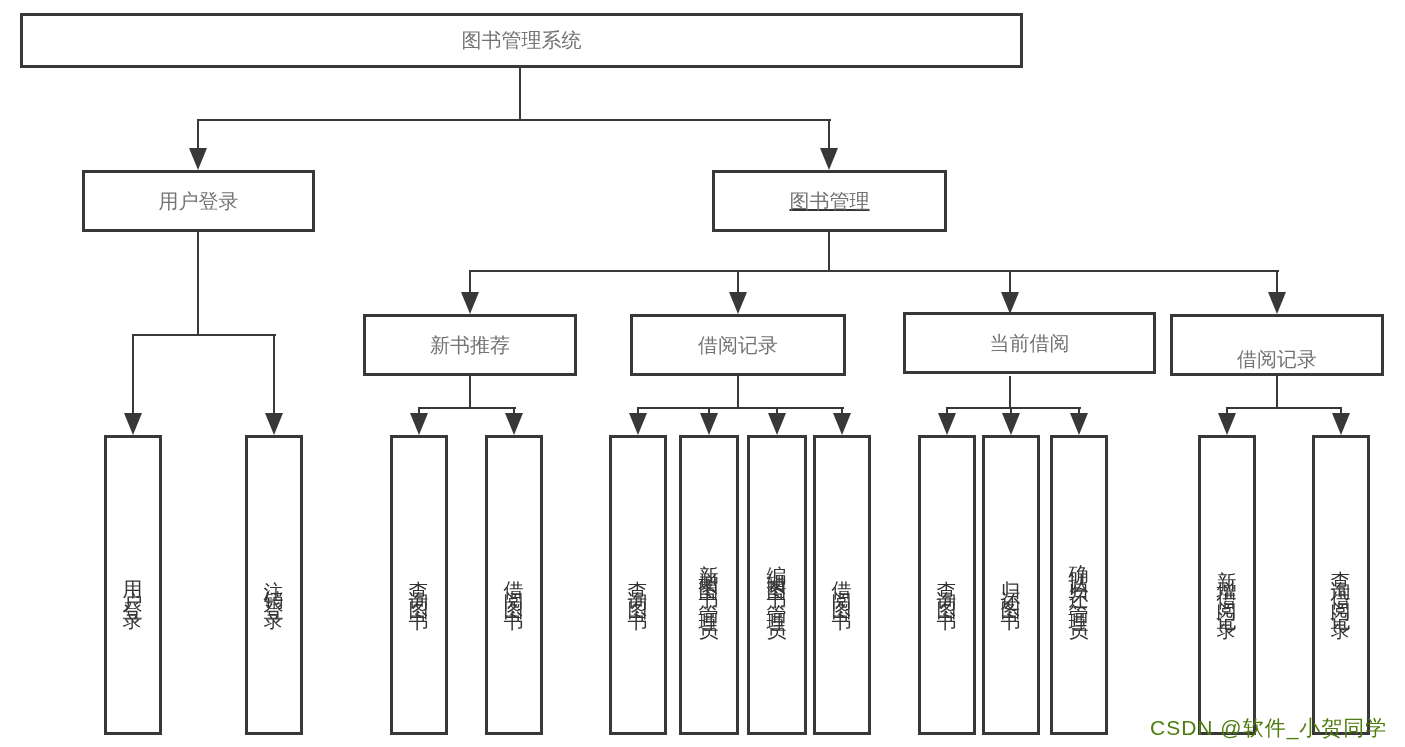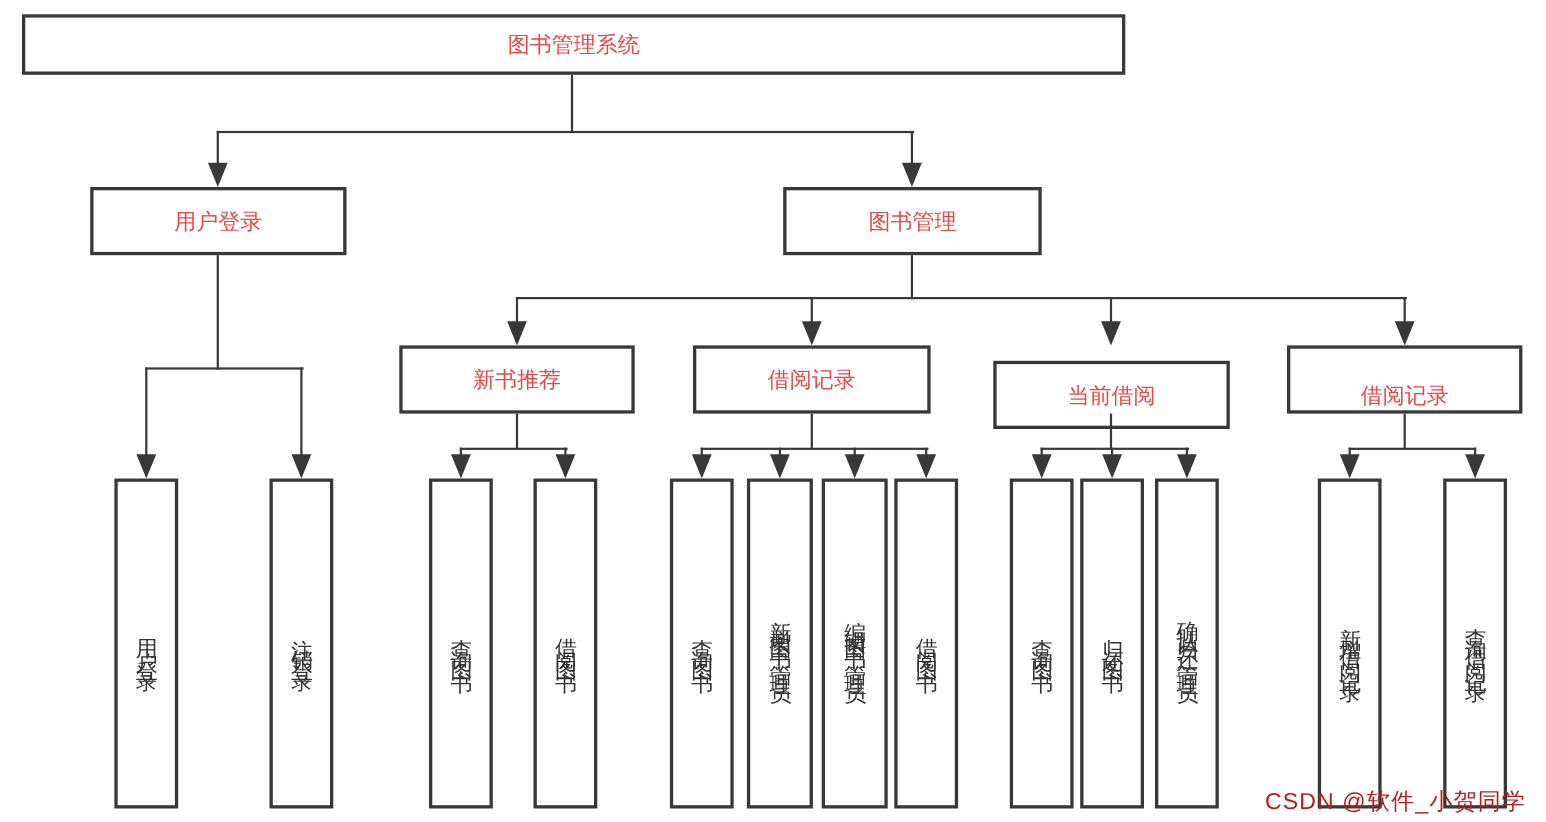--- a/index.html
+++ b/index.html
@@ -4,35 +4,35 @@
 <style>
   html,body{margin:0;padding:0;background:#ffffff;}
   #stage{
     position:relative;width:1405px;height:747px;background:#ffffff;overflow:hidden;
     font-family:"Liberation Sans","DejaVu Sans",sans-serif;color:#333333;
   }
   .node{
     position:absolute;box-sizing:border-box;border:3px solid #383838;background:#ffffff;
     display:flex;align-items:center;justify-content:center;
   }
-  .hlabel{font-size:20px;color:#ef4444;white-space:nowrap;}
+  .hlabel{font-size:20px;color:#737373;white-space:nowrap;}
   .vtext{
     writing-mode:vertical-lr;font-size:20px;color:#333333;
     letter-spacing:10px;line-height:1;
   }
   .vtext.long{letter-spacing:8px;}
   .vline{position:absolute;width:2px;background:#383838;}
   .hline{position:absolute;height:2px;background:#383838;}
   .arrow{
     position:absolute;width:0;height:0;
     border-left:9px solid transparent;border-right:9px solid transparent;
     border-top:22px solid #383838;
   }
   .watermark{
-    position:absolute;left:1150px;top:714px;font-size:21px;color:#b91c1c;
+    position:absolute;left:1150px;top:714px;font-size:21px;color:#4d7c0f;
     letter-spacing:1px;z-index:5;white-space:nowrap;
   }
 </style>
 </head>
 <body>
 
 <div id="stage">
 
   <div class="node" style="left:20px;top:13px;width:1003px;height:55px;">
     <span class="hlabel">图书管理系统</span>
@@ -41,21 +41,21 @@
   <div class="vline" style="left:519px;top:68px;height:52px;"></div>
   <div class="hline" style="left:197px;top:119px;width:634px;"></div>
   <div class="vline" style="left:197px;top:119px;height:31px;"></div>
   <div class="arrow" style="left:189px;top:148px;"></div>
   <div class="vline" style="left:828px;top:119px;height:31px;"></div>
   <div class="arrow" style="left:820px;top:148px;"></div>
 
   <div class="node" style="left:82px;top:170px;width:233px;height:62px;">
     <span class="hlabel">用户登录</span>
   </div>
-  <div class="node" style="left:712px;top:170px;width:235px;height:62px;">
+  <div class="node" style="left:712px;top:170px;width:235px;height:62px;text-decoration:underline;">
     <span class="hlabel">图书管理</span>
   </div>
 
   <div class="vline" style="left:197px;top:232px;height:104px;"></div>
   <div class="hline" style="left:132px;top:334px;width:144px;"></div>
   <div class="vline" style="left:132px;top:334px;height:80px;"></div>
   <div class="arrow" style="left:124px;top:413px;"></div>
   <div class="vline" style="left:273px;top:334px;height:80px;"></div>
   <div class="arrow" style="left:265px;top:413px;"></div>
 
@@ -69,21 +69,21 @@
   <div class="arrow" style="left:1001px;top:292px;"></div>
   <div class="vline" style="left:1276px;top:270px;height:23px;"></div>
   <div class="arrow" style="left:1268px;top:292px;"></div>
 
   <div class="node" style="left:363px;top:314px;width:214px;height:62px;">
     <span class="hlabel">新书推荐</span>
   </div>
   <div class="node" style="left:630px;top:314px;width:216px;height:62px;">
     <span class="hlabel">借阅记录</span>
   </div>
-  <div class="node" style="left:903px;top:328px;width:215px;height:62px;">
+  <div class="node" style="left:903px;top:312px;width:253px;height:62px;">
     <span class="hlabel">当前借阅</span>
   </div>
   <div class="node" style="left:1170px;top:314px;width:214px;height:62px;align-items:flex-end;">
     <span class="hlabel">借阅记录</span>
   </div>
 
   <div class="vline" style="left:469px;top:376px;height:33px;"></div>
   <div class="hline" style="left:418px;top:407px;width:98px;"></div>
   <div class="vline" style="left:418px;top:407px;height:8px;"></div>
   <div class="arrow" style="left:410px;top:413px;"></div>

